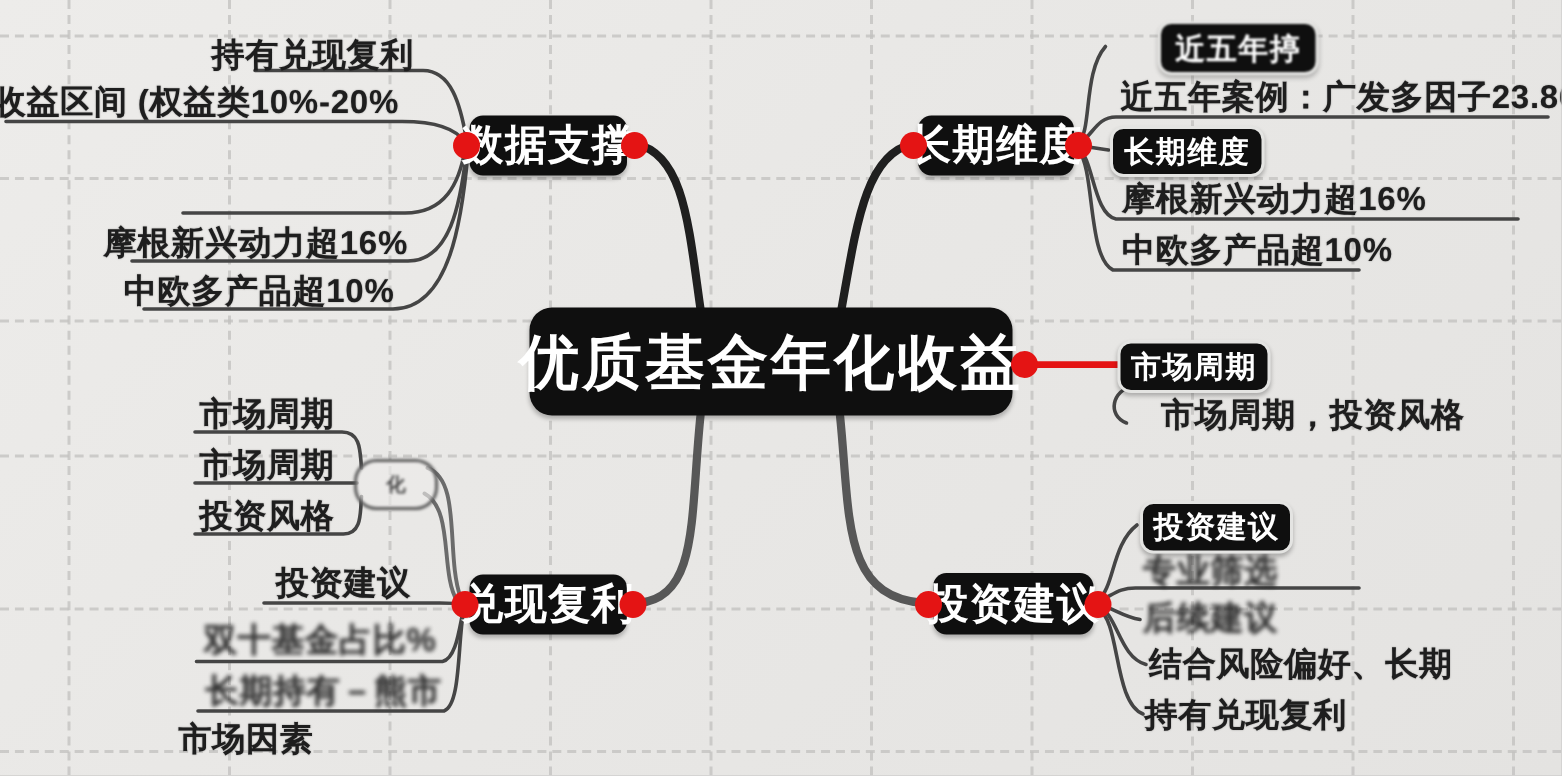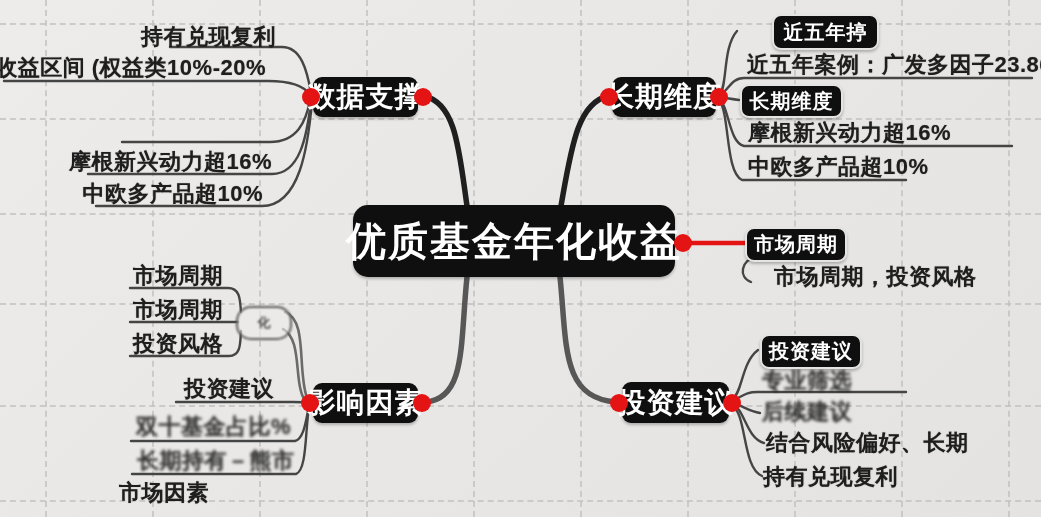--- a/index.html
+++ b/index.html
@@ -125,21 +125,21 @@
   <div class="nodebox branchbox" style="left:612px;top:77px;width:104px;height:40px">长期维度</div>
   <div class="nodebox leafbox halfblur" style="left:772px;top:14px;width:103px;height:32px">近五年揨</div>
   <div class="leaf" style="left:747px;top:52px">近五年案例：广发多因子23.86%</div>
   <div class="nodebox leafbox" style="left:740px;top:84px;width:99px;height:30px">长期维度</div>
   <div class="leaf" style="left:748px;top:120px">摩根新兴动力超16%</div>
   <div class="leaf" style="left:748px;top:154px">中欧多产品超10%</div>
 
   <div class="nodebox leafbox" style="left:745px;top:227px;width:98px;height:31px">市场周期</div>
   <div class="leaf" style="left:774px;top:264px">市场周期，投资风格</div>
 
-  <div class="nodebox branchbox" style="left:313px;top:383px;width:105px;height:40px">影响因素</div>
+  <div class="nodebox branchbox" style="left:313px;top:383px;width:105px;height:40px">兑现复利</div>
   <div class="leaf" style="left:133px;top:263px">市场周期</div>
   <div class="leaf" style="left:133px;top:297px">市场周期</div>
   <div class="leaf" style="left:133px;top:331px">投资风格</div>
   <div id="mini-node">化</div>
   <div class="leaf" style="left:184px;top:376px">投资建议</div>
   <div class="leaf degraded" style="left:136px;top:414px">双十基金占比%</div>
   <div class="leaf degraded" style="left:137px;top:448px">长期持有－熊市</div>
   <div class="leaf" style="left:119px;top:480px">市场因素</div>
 
   <div class="nodebox branchbox" style="left:622px;top:382px;width:107px;height:41px">投资建议</div>

